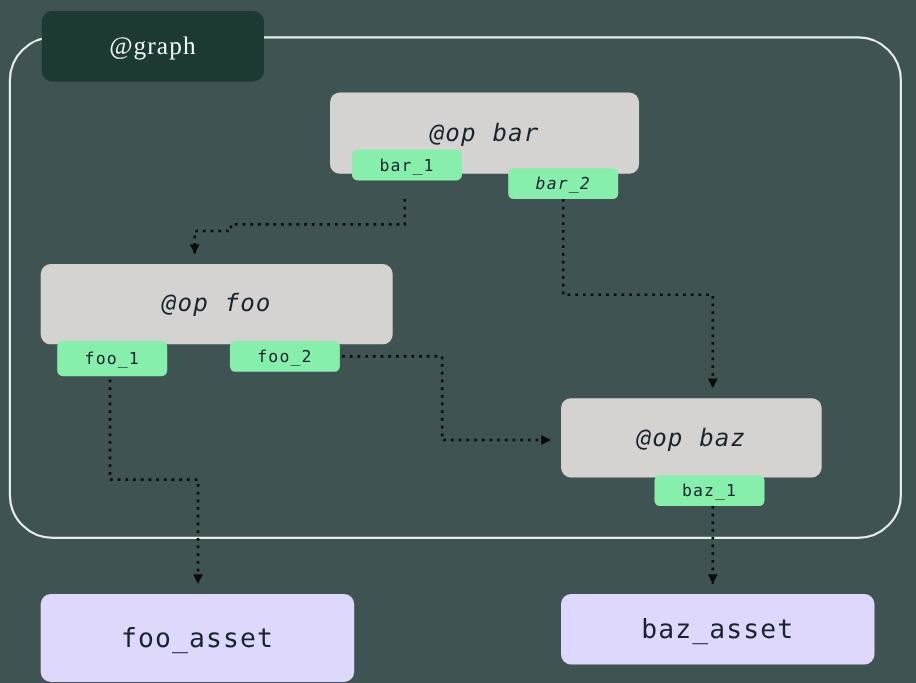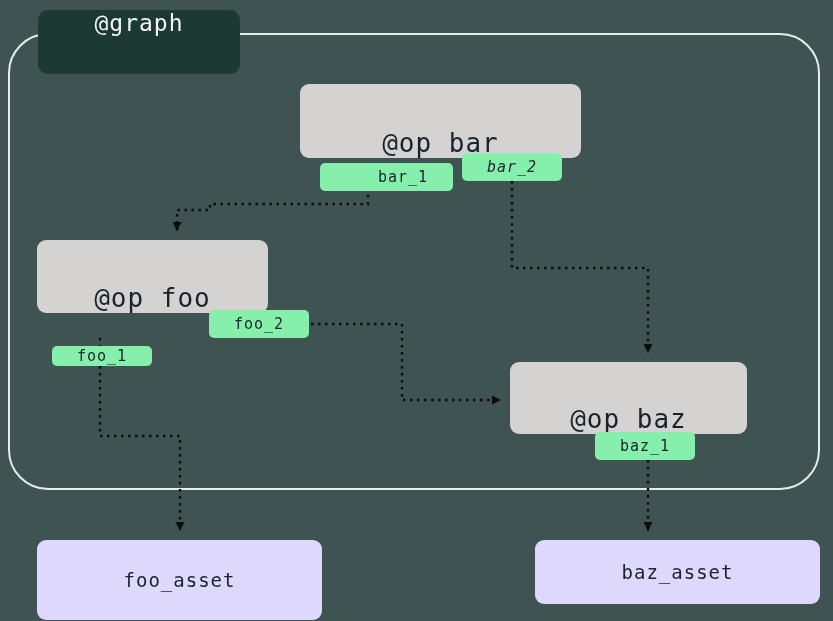--- a/index.html
+++ b/index.html
@@ -18,50 +18,52 @@
     width: 808px; height: 453px;
     border: 2px solid var(--graph-border, #e6eeeb);
     border-radius: 40px;
   }
   .graph-badge {
     position: absolute;
     left: 38px; top: 10px;
     width: 202px; height: 64px;
     background: var(--graph-badge, #1d3933);
     border-radius: 10px;
-    display: flex; justify-content: center;
+    display: flex; align-items: center; justify-content: center;
     color: #f2f7f5;
     font-size: 23px;
     letter-spacing: 1px;
+    font-family: Liberation Serif, serif;
   }
   .op {
     position: absolute;
     background: var(--op-fill, #d5d2d2);
     border-radius: 9px;
-    display: flex; align-items: flex-end; justify-content: center;
+    display: flex; align-items: center; justify-content: center;
     color: var(--text-dark, #17242e);
-    font-size: 26px;
+    font-size: 22px;
     letter-spacing: 1px;
+    font-style: italic;
   }
   .out {
     position: absolute;
     background: var(--output-fill, #86efac);
     border-radius: 5px;
     display: flex; align-items: center; justify-content: center;
     color: var(--text-dark, #17242e);
     font-size: 15px;
     letter-spacing: 1px;
   }
   .asset {
     position: absolute;
     background: var(--asset-fill, #ded8fc);
     border-radius: 9px;
     display: flex; align-items: center; justify-content: center;
     color: var(--text-dark, #17242e);
-    font-size: 19px;
+    font-size: 24px;
     letter-spacing: 1px;
   }
   .edges {
     position: absolute;
     left: 0; top: 0;
     pointer-events: none;
   }
   .edges path.edge {
     fill: none;
     stroke: var(--edge, #0c0c0c);
@@ -89,44 +91,44 @@
     <path class="edge" d="M648,460 L648,531" marker-end="url(#arrow)"></path>
   </svg>
 
   <div class="graph-badge">
     <span>@graph</span>
   </div>
 
   <div class="op" style="left:300px; top:84px; width:281px; height:74px;">
     <span>@op bar</span>
   </div>
-  <div class="out" style="left:320px; top:163px; width:100px; height:28px;padding-left:33px;">
+  <div class="out" style="left:320px; top:136px; width:100px; height:28px;">
     <span>bar_1</span>
   </div>
   <div class="out" style="left:462px; top:153px; width:100px; height:28px;font-style:italic;">
     <span>bar_2</span>
   </div>
 
-  <div class="op" style="left:37px; top:240px; width:231px; height:73px;">
+  <div class="op" style="left:37px; top:240px; width:320px; height:73px;">
     <span>@op foo</span>
   </div>
-  <div class="out" style="left:52px; top:310px; width:100px; height:20px;margin-top:36px;">
+  <div class="out" style="left:52px; top:310px; width:100px; height:32px;">
     <span>foo_1</span>
   </div>
   <div class="out" style="left:197px; top:310px; width:100px; height:28px;margin-left:12px;">
     <span>foo_2</span>
   </div>
 
   <div class="op" style="left:510px; top:362px; width:237px; height:72px;">
     <span>@op baz</span>
   </div>
   <div class="out" style="left:595px; top:432px; width:100px; height:28px;text-align:right;">
     <span>baz_1</span>
   </div>
 
   <div class="asset" style="left:37px; top:540px; width:285px; height:80px;">
     <span>foo_asset</span>
   </div>
-  <div class="asset" style="left:535px; top:540px; width:285px; height:64px;">
+  <div class="asset" style="left:510px; top:540px; width:285px; height:64px;">
     <span>baz_asset</span>
   </div>
 
 </div>
 
 </body></html>

